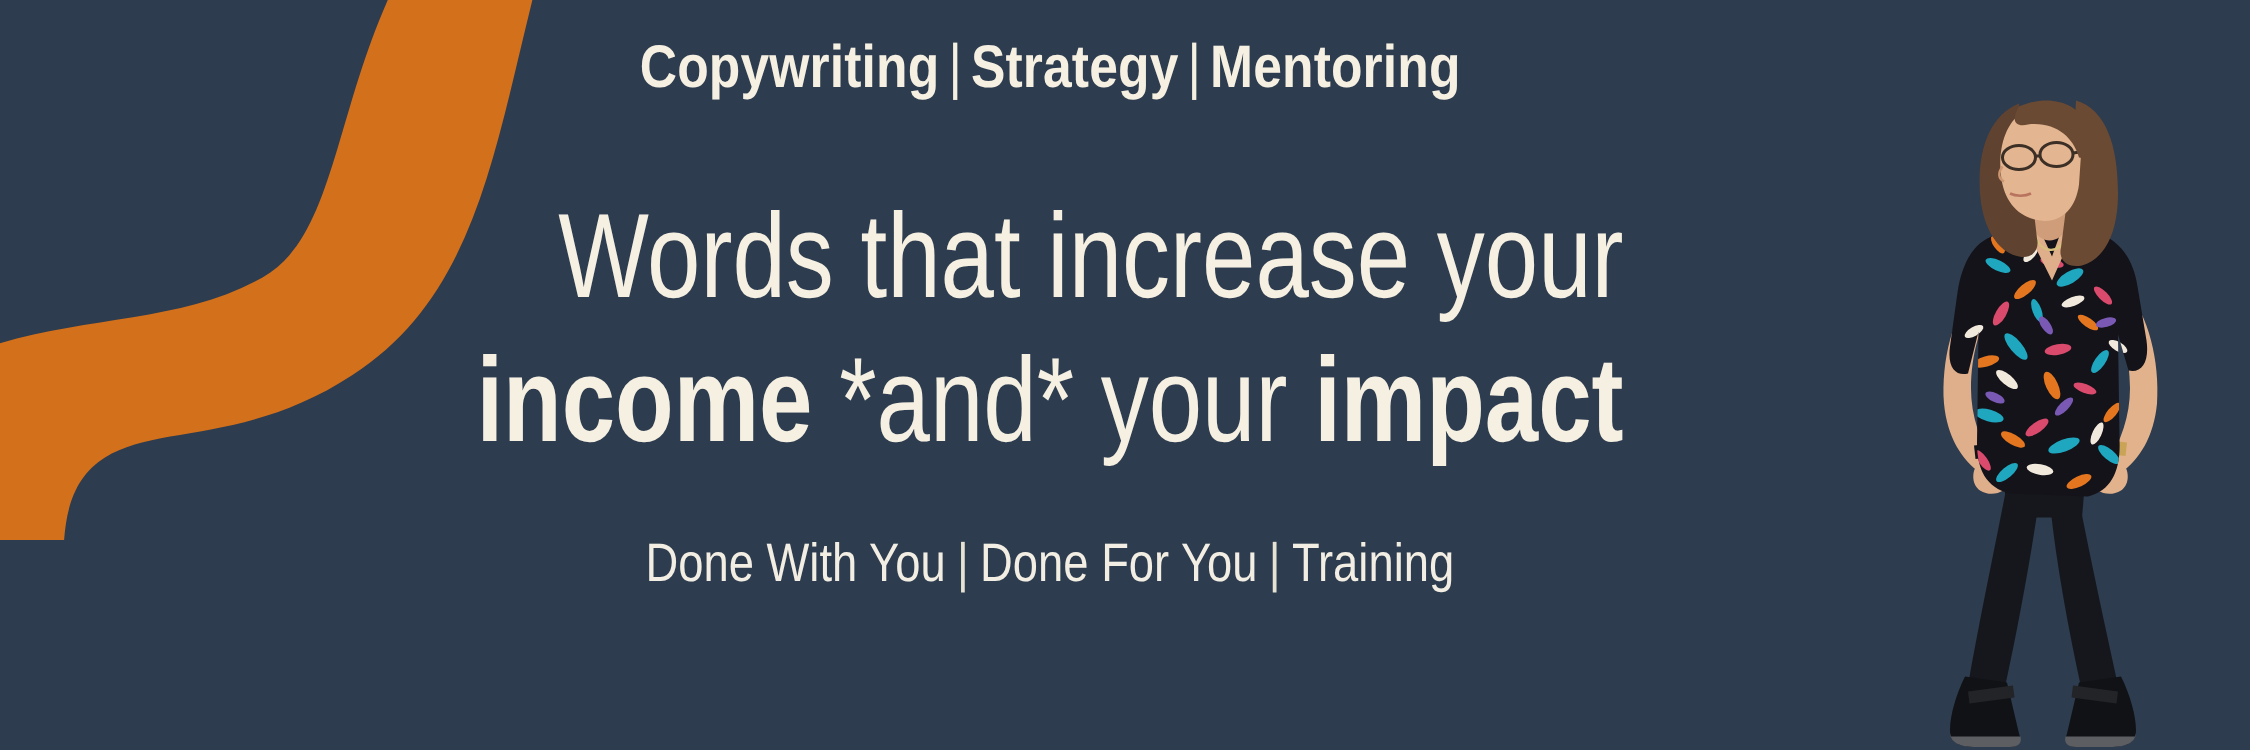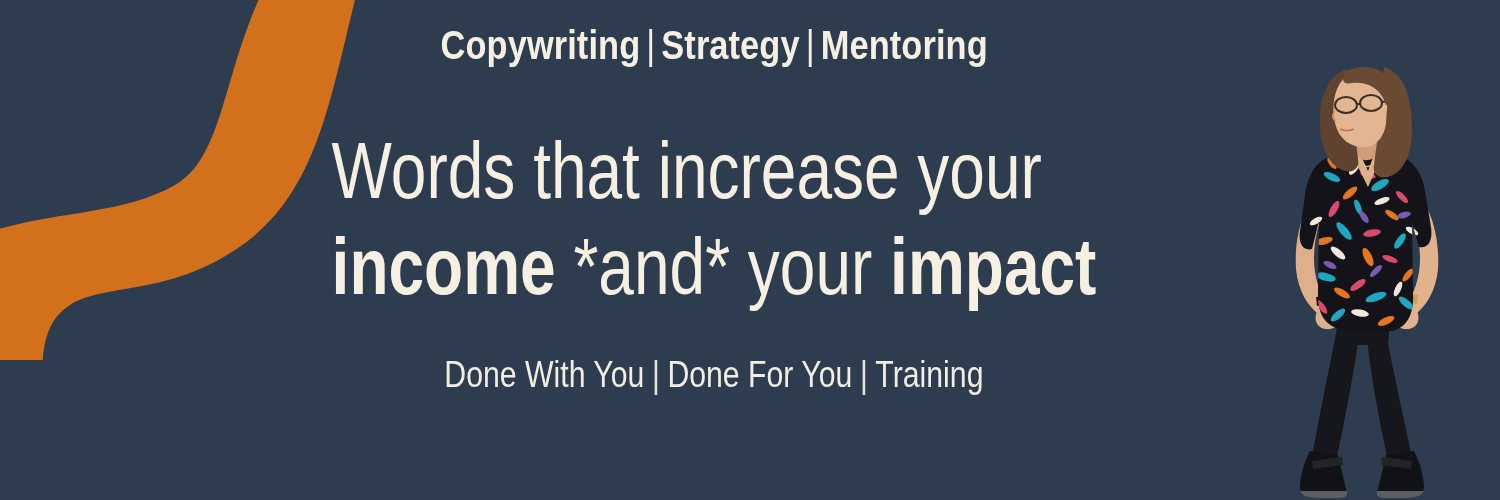--- a/index.html
+++ b/index.html
@@ -32,23 +32,22 @@
   .text-block {
     position: absolute;
     left: 0;
     top: 0;
     width: 1400px;
     height: 383px;
     display: flex;
     flex-direction: column;
     align-items: center;
     justify-content: flex-start;
-    text-align: left;
+    text-align: right;
     z-index: 3;
-    padding-left: 14px;
   }
 
   .eyebrow {
     margin-top: 22px;
     color: #f6f0e2;
     font-size: 40px;
     line-height: 1.15;
     font-weight: 700;
     letter-spacing: 0.1px;
     transform: scaleX(0.86);

